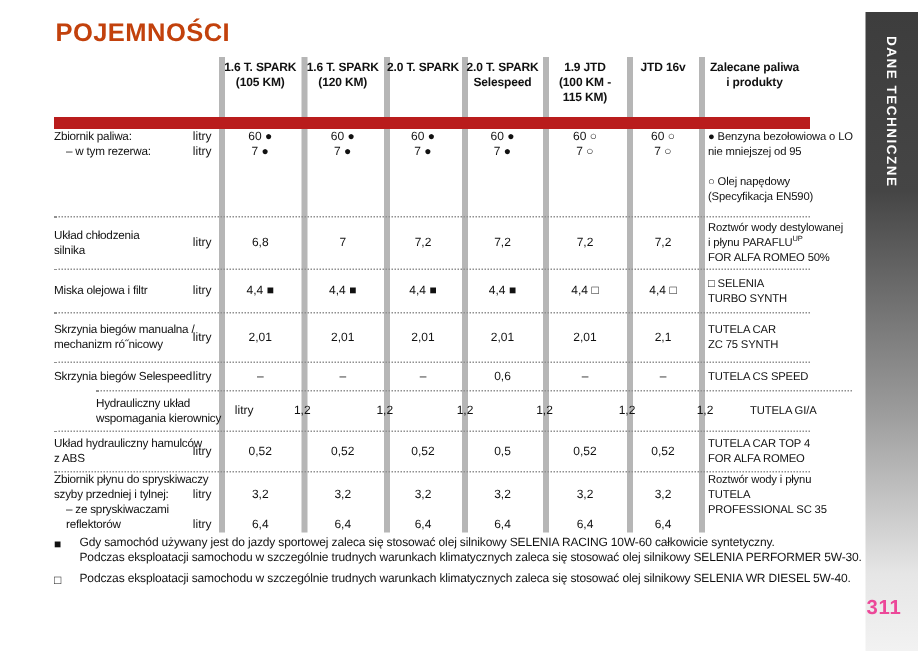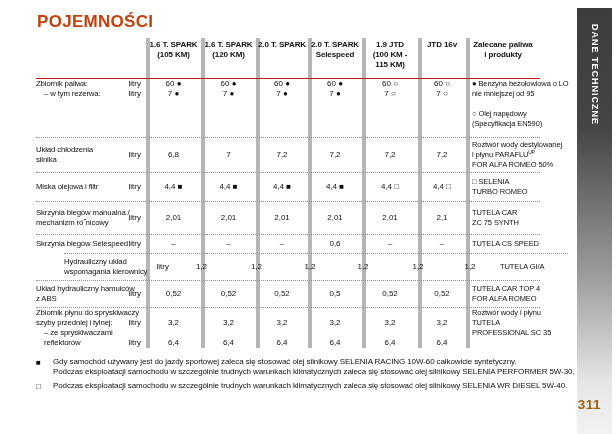--- a/index.html
+++ b/index.html
@@ -16,21 +16,21 @@
   #tbl{
     position:absolute;left:36px;top:38px;width:504px;
   }
   .vbar{position:absolute;top:0;bottom:0;width:4px;background:#b6b6b6;}
   .grow{
     display:grid;
     grid-template-columns:86px 24px 55px 55px 52px 54px 56px 48px 1fr;
     position:relative;z-index:1;
   }
   .trow{width:100%;}
-  .head{min-height:40px;border-bottom:1px solid #b91c1c;}
+  .head{min-height:40px;border-bottom:8px solid #b91c1c;}
   .brow{border-top:1px dotted #909090;}
   .head + .brow{border-top:none;}
   
   #tbl > .trow:nth-child(9){min-height:58px;}
   #tbl > .trow:nth-child(10){min-height:34px;}
   #tbl > .trow:nth-child(11){min-height:28px;}
   #tbl > .trow:nth-child(12){min-height:32px;}
   #tbl > .trow:nth-child(13){min-height:18px;}
   #tbl > .trow:nth-child(14){min-height:26px;margin-left:28px;}
   #tbl > .trow:nth-child(15){min-height:26px;}
@@ -60,21 +60,21 @@
     background:linear-gradient(180deg,#3d3d3d 0%,#454545 28%,#9a9a9a 62%,#e6e6e6 88%,#f2f2f2 100%);
     display:flex;justify-content:center;
   }
   .sidebar-label{
     writing-mode:vertical-rl;text-orientation:mixed;
     color:#ffffff;font-weight:bold;font-size:9px;letter-spacing:1px;
     margin-top:16px;white-space:nowrap;
   }
   .pageno{
     position:absolute;right:15px;bottom:22px;
-    font-size:13.5px;font-weight:bold;color:#a16207;z-index:2;letter-spacing:.5px;
+    font-size:13.5px;font-weight:bold;color:#ec4899;z-index:2;letter-spacing:.5px;
   }
 </style>
 </head>
 <body>
 
 <h1 class="title">POJEMNOŚCI</h1>
 
 <div id="tbl">
     <div class="vbar" style="left: 110px;"></div>
     <div class="vbar" style="left: 165px;"></div>
@@ -207,21 +207,21 @@
         <div class="ln">4,4 ■</div>
       </div>
       <div class="c val">
         <div class="ln">4,4 □</div>
       </div>
       <div class="c val">
         <div class="ln">4,4 □</div>
       </div>
       <div class="c prod">
         <div class="ln"><span class="b">□ SELENIA</span></div>
-        <div class="ln"><span class="b">TURBO ROMEO</span></div>
+        <div class="ln"><span class="b">TURBO SYNTH</span></div>
       </div>
     </div>
     <div class="trow grow brow">
       <div class="c lbl">
         <div class="ln">Skrzynia biegów manualna /</div>
         <div class="ln">mechanizm ró˝nicowy</div>
       </div>
       <div class="c unit">
         <div class="ln">litry</div>
       </div>

